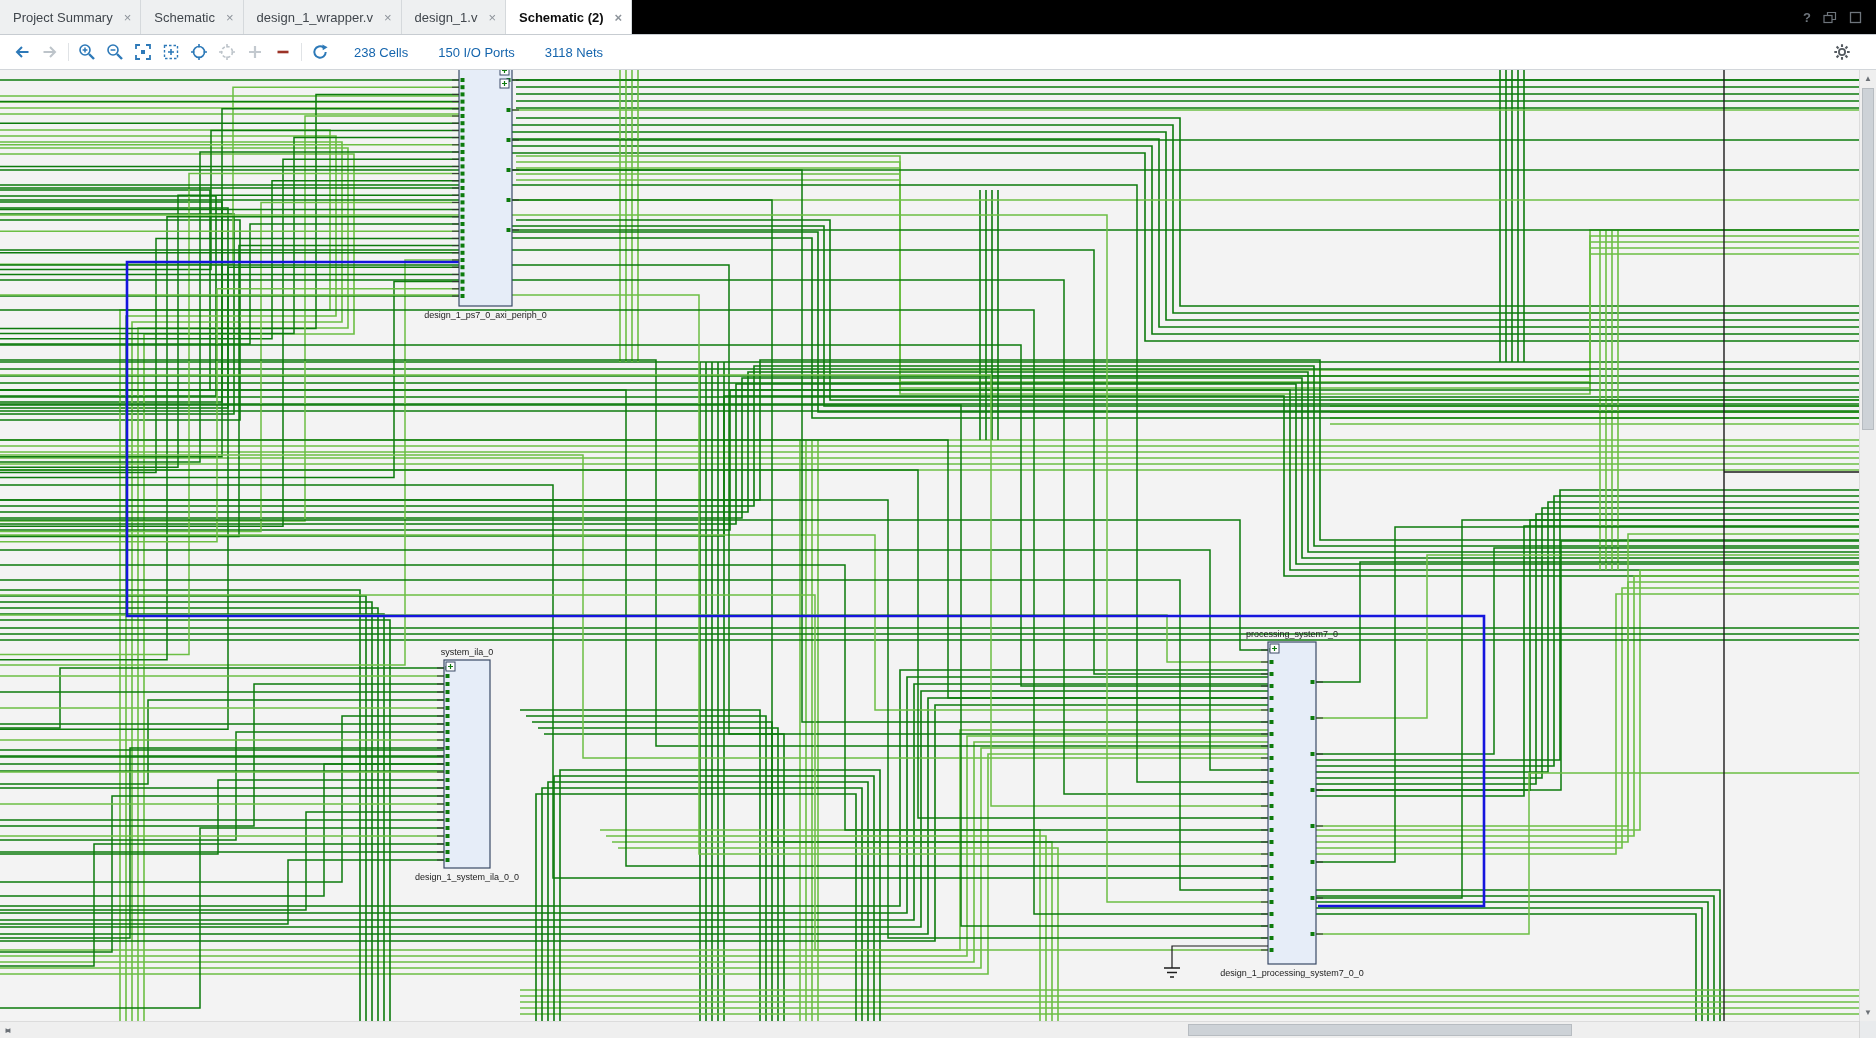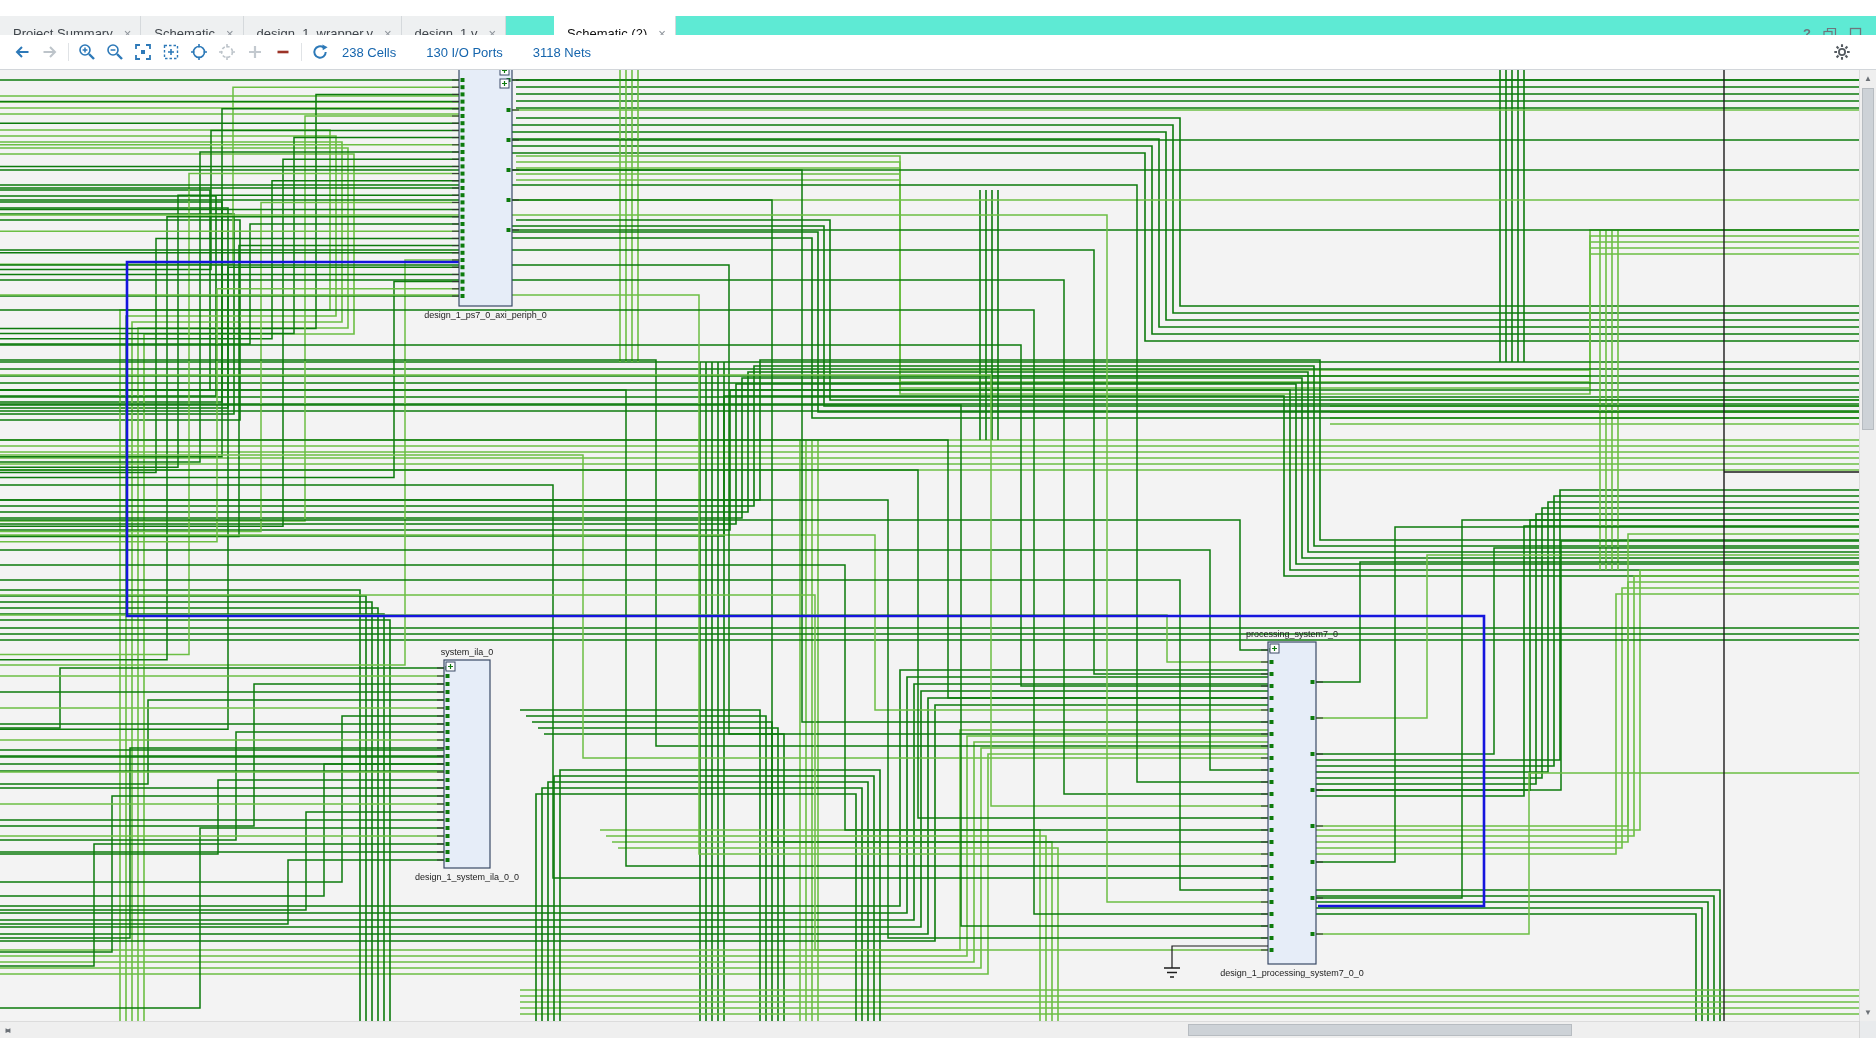--- a/index.html
+++ b/index.html
@@ -3,47 +3,47 @@
 <meta charset="utf-8">
 <style>
   html,body{margin:0;padding:0;}
   body{
     width:1876px;height:1038px;overflow:hidden;background:#fff;
     font-family:"Liberation Sans",sans-serif;position:relative;
     -webkit-font-smoothing:antialiased;
   }
   
   #tabbar{
-    position:absolute;top:16px;left:0;width:1876px;height:35px;
-    background:#5eead4;border-bottom:1px solid #c7ccd1;
+    position:absolute;top:0;left:0;width:1876px;height:35px;
+    background:#000000;border-bottom:1px solid #c7ccd1;
     display:flex;align-items:stretch;box-sizing:border-box;text-align:center;
   }
   #tabs{display:flex;align-items:stretch;}
   .tab{
     display:flex;align-items:center;padding:0 9px 0 13px;
     border-right:1px solid #d5d9dc;font-size:13px;color:#40464c;
     cursor:pointer;white-space:nowrap;background:#eef0f1;
   }
-  .tab.active{background:#ffffff;color:#0d0d0d;font-weight:normal;margin-left:48px;}
+  .tab.active{background:#ffffff;color:#0d0d0d;font-weight:bold;}
   .tab-close{margin-left:11px;color:#8d939a;font-size:13px;line-height:1;cursor:pointer;}
   #tabbar-right{margin-left:auto;display:flex;align-items:center;gap:12px;padding-right:14px;}
   .tb-ico{color:#6e757c;font-size:13px;font-weight:bold;cursor:pointer;}
   
   #toolbar{
     position:absolute;top:35px;left:0;width:1876px;height:35px;
     background:#ffffff;border-bottom:1px solid #d2d6da;
     display:flex;align-items:center;padding:0 8px;box-sizing:border-box;
   }
   .tbtn{
     width:28px;height:28px;border:none;background:transparent;padding:0;
     display:flex;align-items:center;justify-content:center;cursor:pointer;border-radius:2px;
   }
   .tbtn.disabled{cursor:default;}
   .vdiv{width:1px;height:18px;background:#e0e3e6;margin:0 4px;}
-  #stats{display:flex;align-items:center;margin-left:8px;}
+  #stats{display:flex;align-items:center;margin-left:20px;}
   .stat-link{color:#1565ad;font-size:13px;margin-right:30px;text-decoration:none;cursor:pointer;}
   #gear-btn{margin-left:auto;margin-right:12px;}
   .icon{display:block;}
   
   #canvas{
     position:absolute;top:70px;left:0;width:1876px;height:951px;
     background:#f3f3f3;overflow:hidden;
   }
   #schem{position:absolute;top:0;left:0;}
   
@@ -175,21 +175,21 @@
   </button>
   <span class="vdiv"></span>
   <button class="tbtn">
     <svg class="icon" width="18" height="18" viewBox="0 0 18 18">
       <path d="M14.7 9 A5.7 5.7 0 1 1 12.5 4.5" fill="none" stroke="#2d79b8" stroke-width="2"></path>
       <path d="M11.4 1.6 L16.6 4.2 L11.8 7.2 Z" fill="#2d79b8"></path>
     </svg>
   </button>
   <div id="stats">
       <a class="stat-link">238 Cells</a>
-      <a class="stat-link">130 I/O Ports</a>
+      <a class="stat-link">150 I/O Ports</a>
       <a class="stat-link">3118 Nets</a>
     </div>
   <button class="tbtn" id="gear-btn">
     <svg class="icon" width="18" height="18" viewBox="0 0 18 18">
       <circle cx="9" cy="9" r="3.1" fill="none" stroke="#555b61" stroke-width="1.8"></circle>
       <g stroke="#555b61" stroke-width="2.1">
         <path d="M9 1.3 V4 M9 14 V16.7 M1.3 9 H4 M14 9 H16.7"></path>
         <path d="M3.6 3.6 L5.5 5.5 M12.5 12.5 L14.4 14.4 M14.4 3.6 L12.5 5.5 M5.5 12.5 L3.6 14.4"></path>
       </g>
     </svg>

